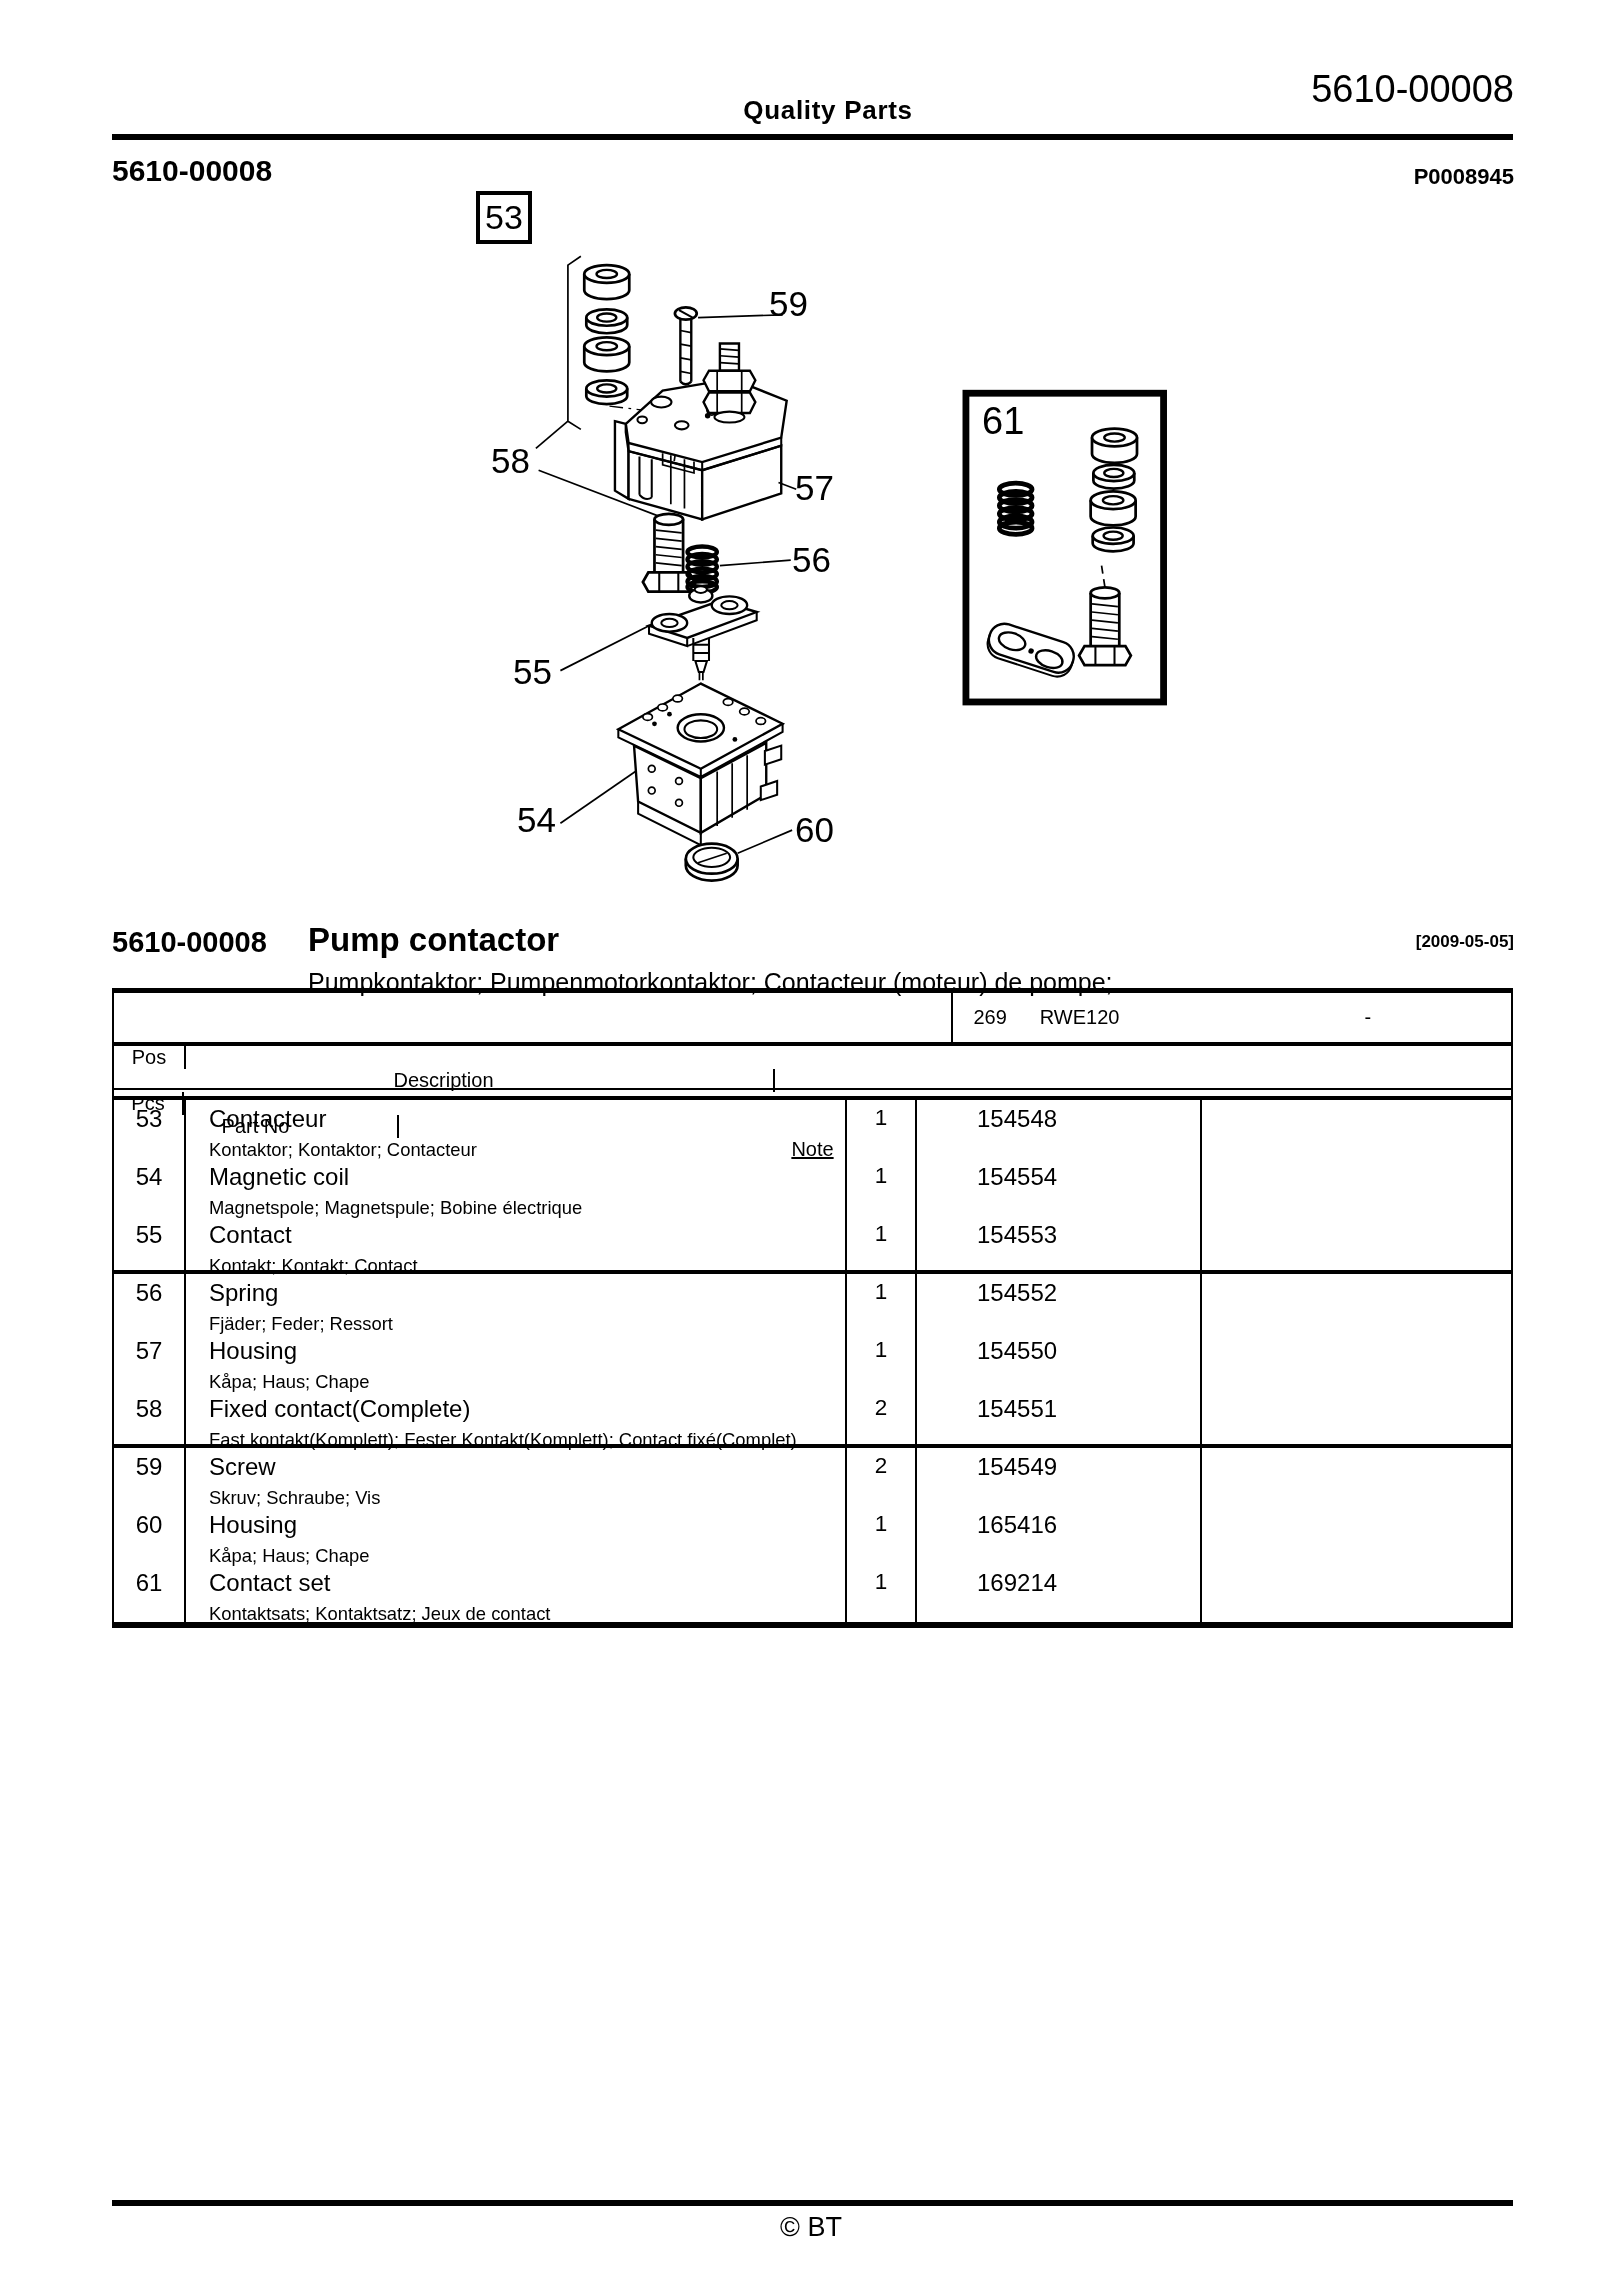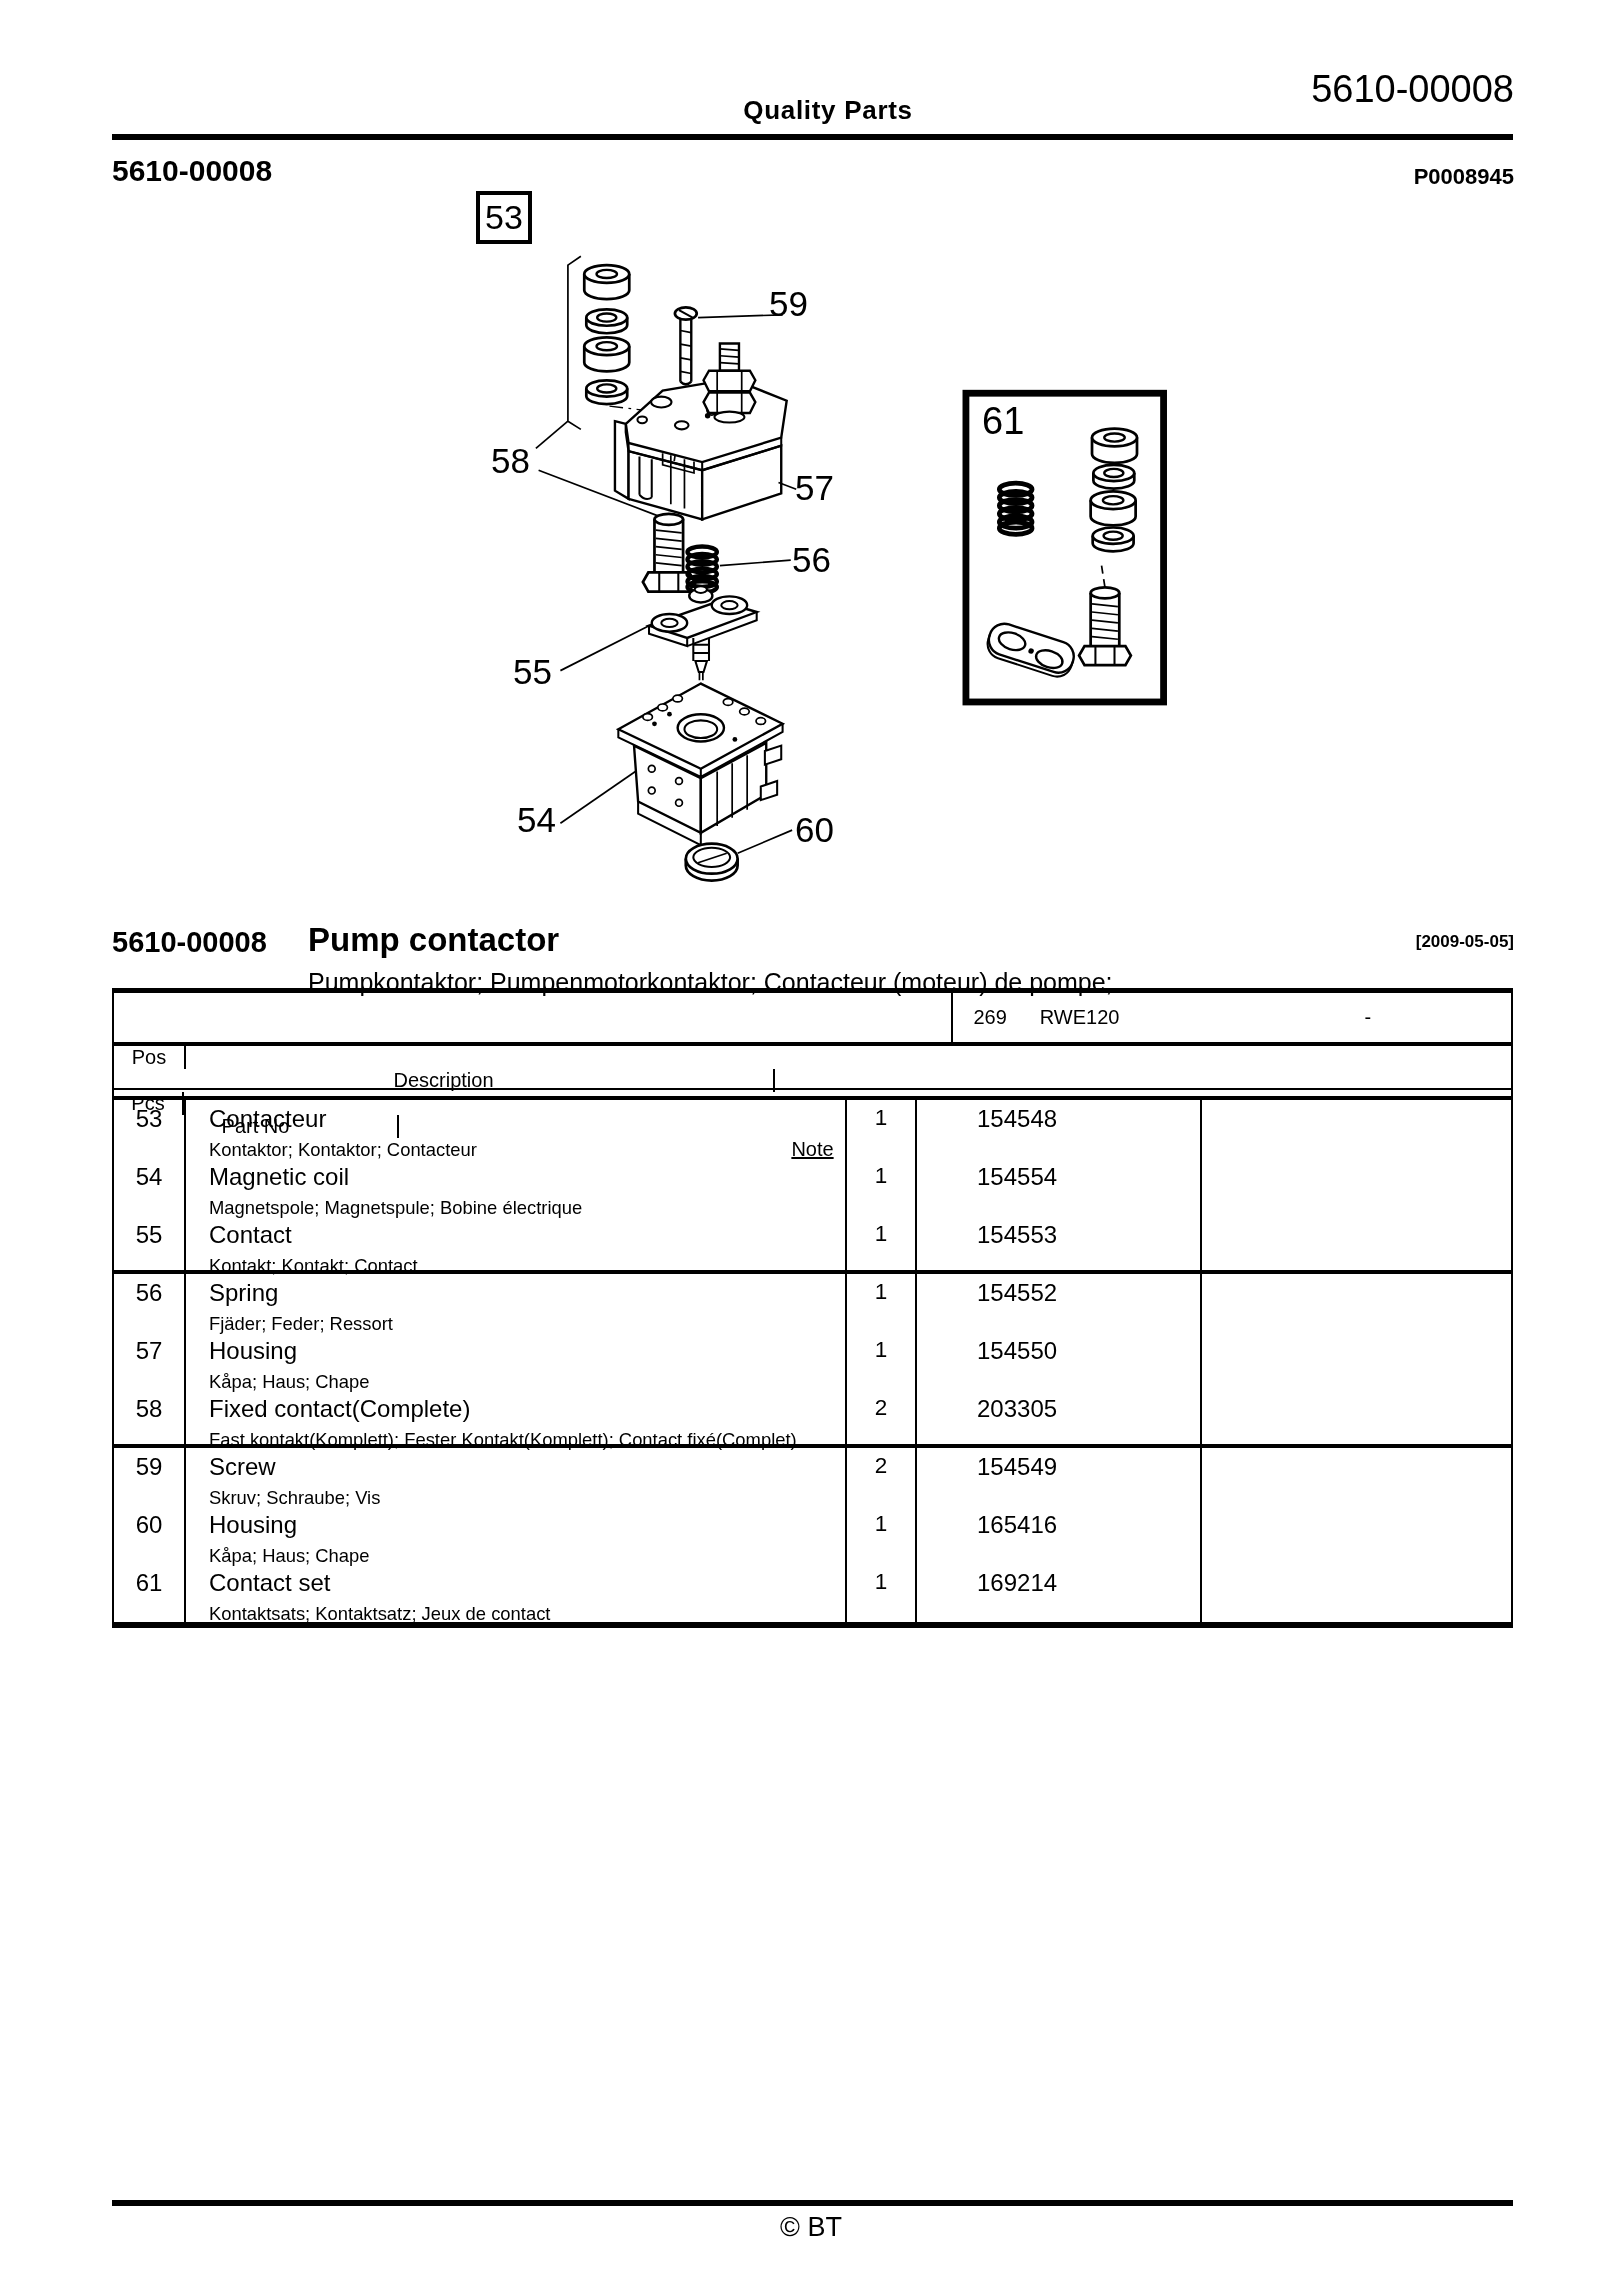--- a/index.html
+++ b/index.html
@@ -309,21 +309,21 @@
     <div class="cell c-part">154550</div>
     <div class="cell c-note"></div>
   </div>
         <div class="trow group-end">
     <div class="cell c-pos">58</div>
     <div class="cell c-desc">
       <div class="main">Fixed contact(Complete)</div>
       <div class="sub">Fast kontakt(Komplett); Fester Kontakt(Komplett); Contact fixé(Complet)</div>
     </div>
     <div class="cell c-pcs">2</div>
-    <div class="cell c-part">203305</div>
+    <div class="cell c-part">154551</div>
     <div class="cell c-note"></div>
   </div>
         <div class="trow">
     <div class="cell c-pos">59</div>
     <div class="cell c-desc">
       <div class="main">Screw</div>
       <div class="sub">Skruv; Schraube; Vis</div>
     </div>
     <div class="cell c-pcs">2</div>
     <div class="cell c-part">154549</div>

